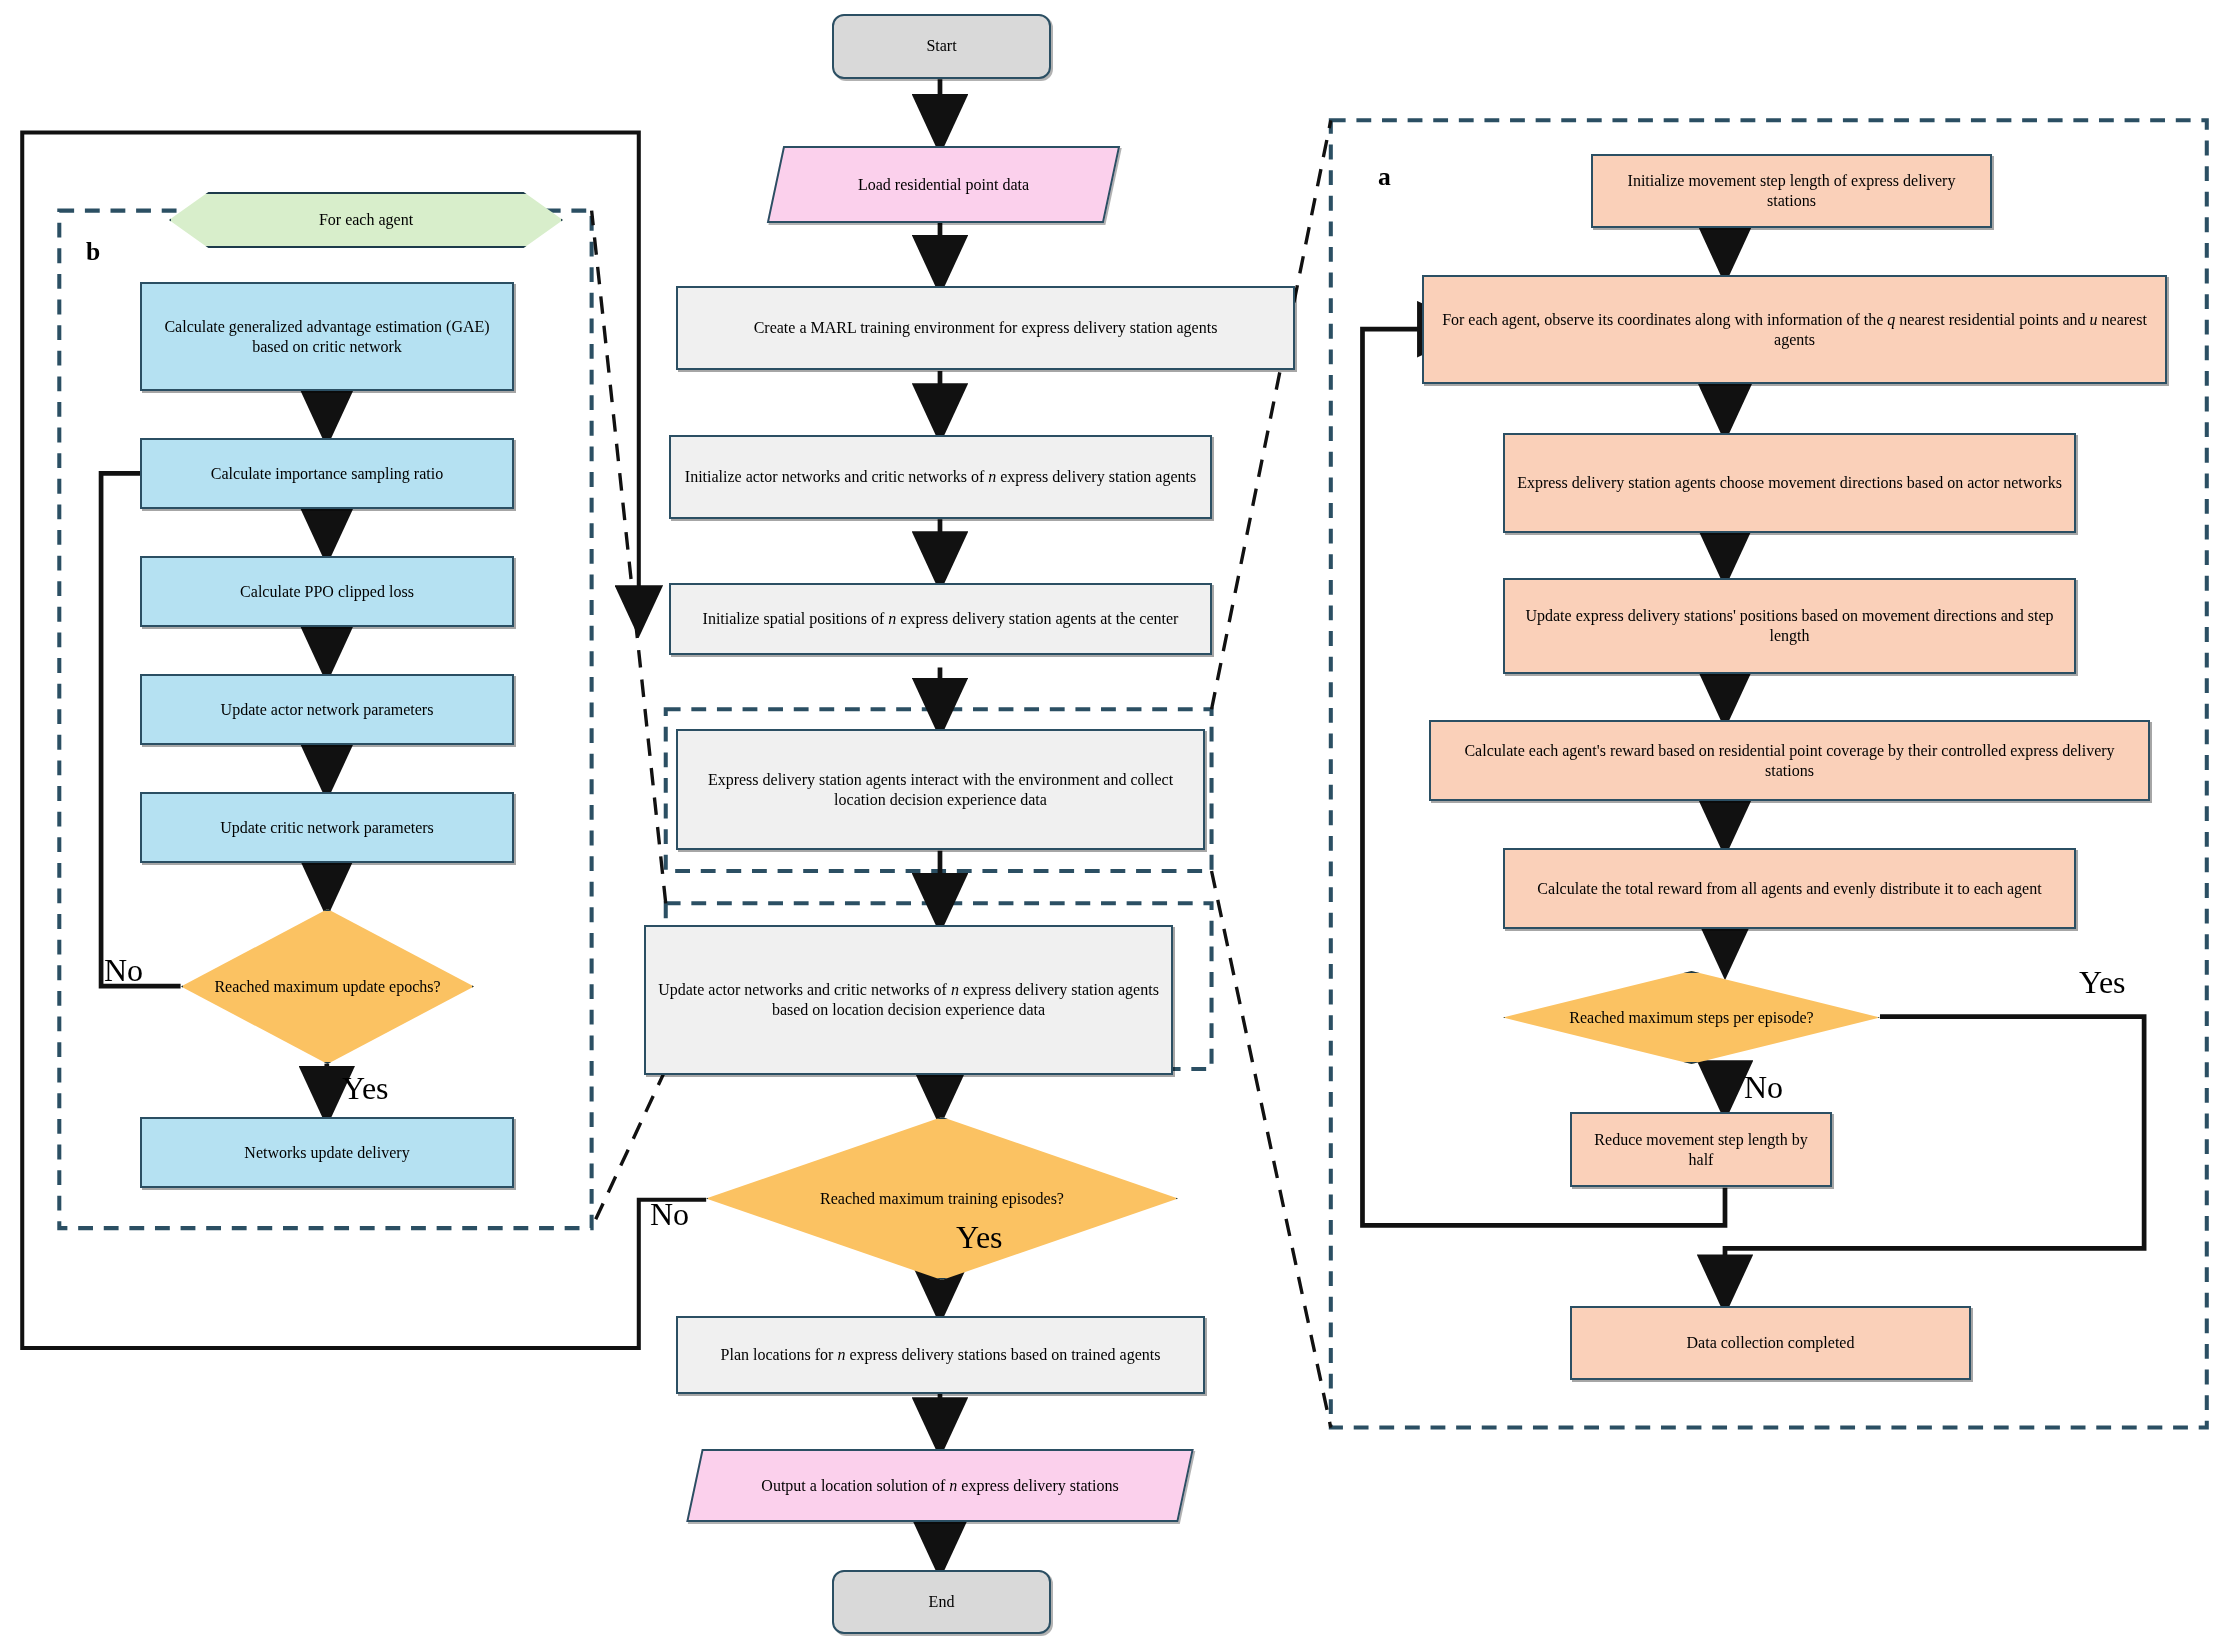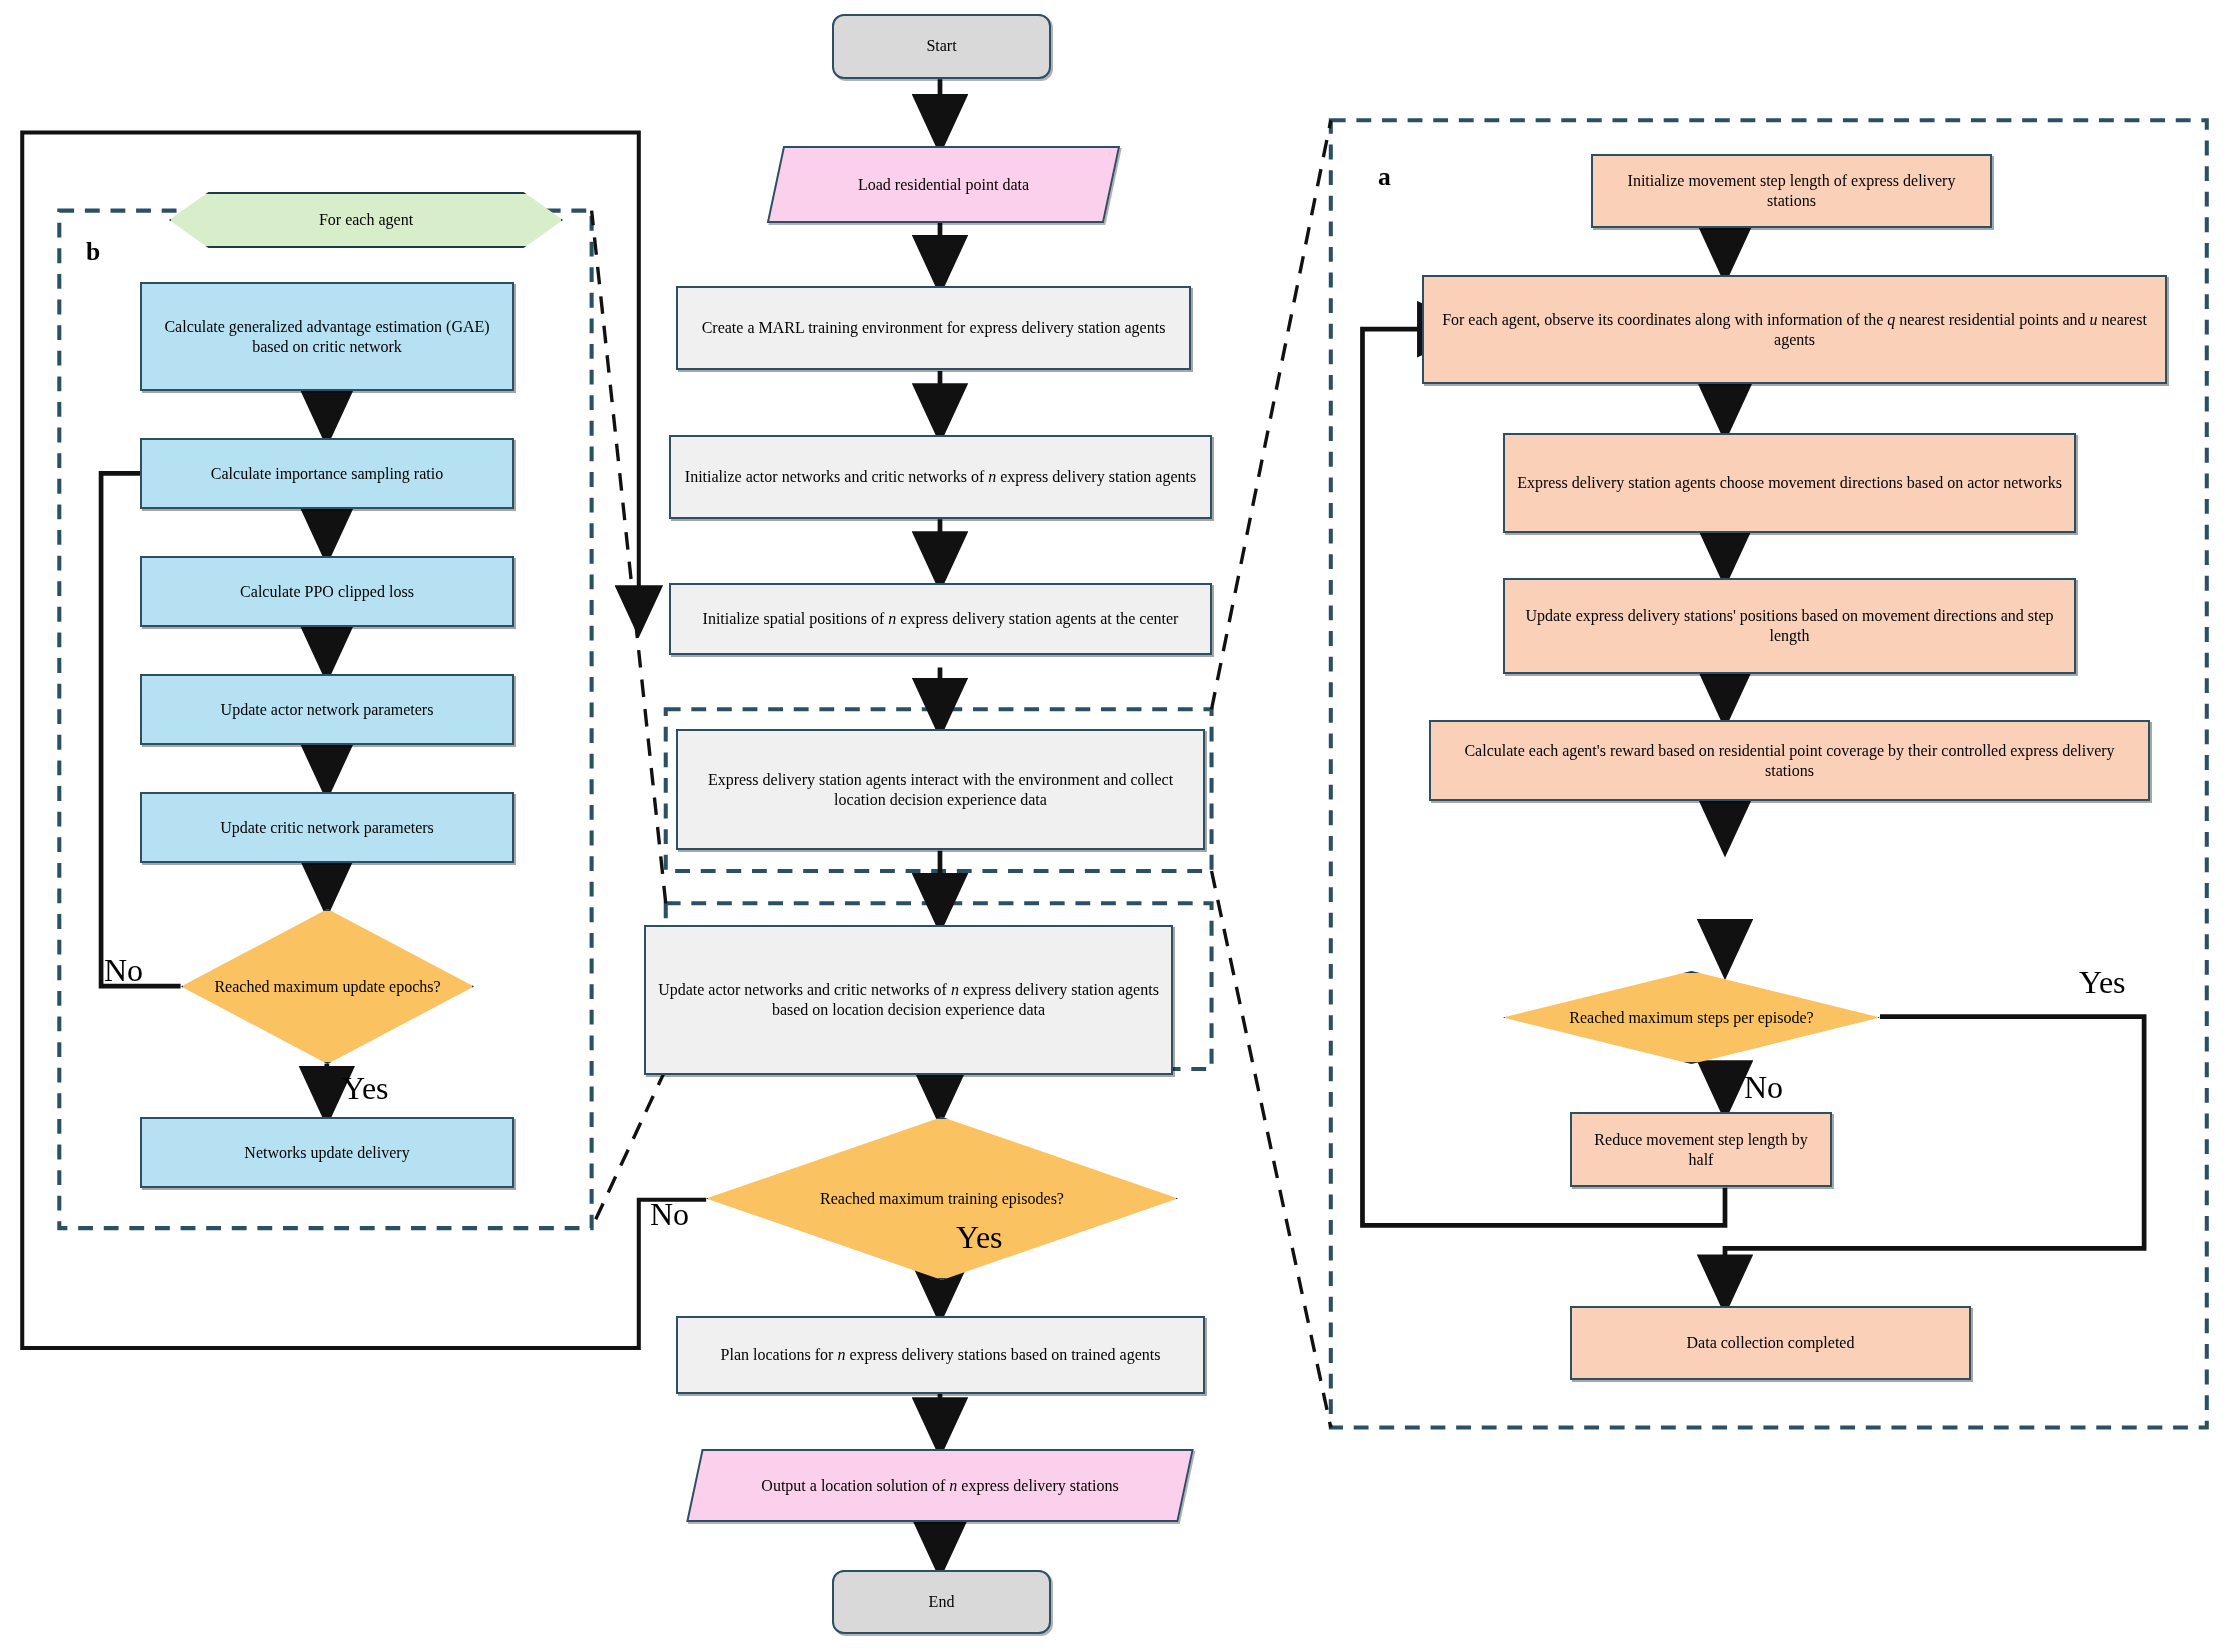--- a/index.html
+++ b/index.html
@@ -85,21 +85,21 @@
 
   <div class="node term" style="left:832px;top:13.5px;width:219px;height:65px;">
     <span class="txt">Start</span>
   </div>
 
   <div class="node io" style="left:775px;top:146px;width:337px;height:77px;">
     <span class="skew"></span>
     <span class="txt">Load residential point data</span>
   </div>
 
-  <div class="node proc" style="left:676px;top:286px;width:515px;height:84px;">
+  <div class="node proc" style="left:676px;top:286px;width:619px;height:84px;">
     <span class="txt">Create a MARL training environment for express delivery station agents</span>
   </div>
 
   <div class="node proc" style="left:669px;top:435px;width:543px;height:84px;">
     <span class="txt">Initialize actor networks and critic networks of <i>n</i> express delivery station agents</span>
   </div>
 
   <div class="node proc" style="left:669px;top:583px;width:543px;height:72px;">
     <span class="txt">Initialize spatial positions of <i>n</i> express delivery station agents at the center</span>
   </div>
@@ -181,20 +181,23 @@
   </div>
 
   <div class="node proc-orange" style="left:1503px;top:578px;width:573px;height:96px;">
     <span class="txt">Update express delivery stations' positions based on movement directions and step length</span>
   </div>
 
   <div class="node proc-orange" style="left:1429px;top:720px;width:721px;height:81px;">
     <span class="txt">Calculate each agent's reward based on residential point coverage by their controlled express delivery stations</span>
   </div>
 
+  <div class="node proc-orange" style="left:1503px;top:848px;width:573px;height:81px;">
+    <span class="txt">Calculate the total reward from all agents and evenly distribute it to each agent</span>
+  </div>
 
   <div class="node dec" style="left:1503px;top:971px;width:377px;height:93px;">
     <span class="dia"></span>
     <span class="txt" style="padding:0 47px;">Reached maximum steps per episode?</span>
   </div>
 
   <div class="node proc-orange" style="left:1570px;top:1112px;width:262px;height:75px;">
     <span class="txt">Reduce movement step length by half</span>
   </div>
 

